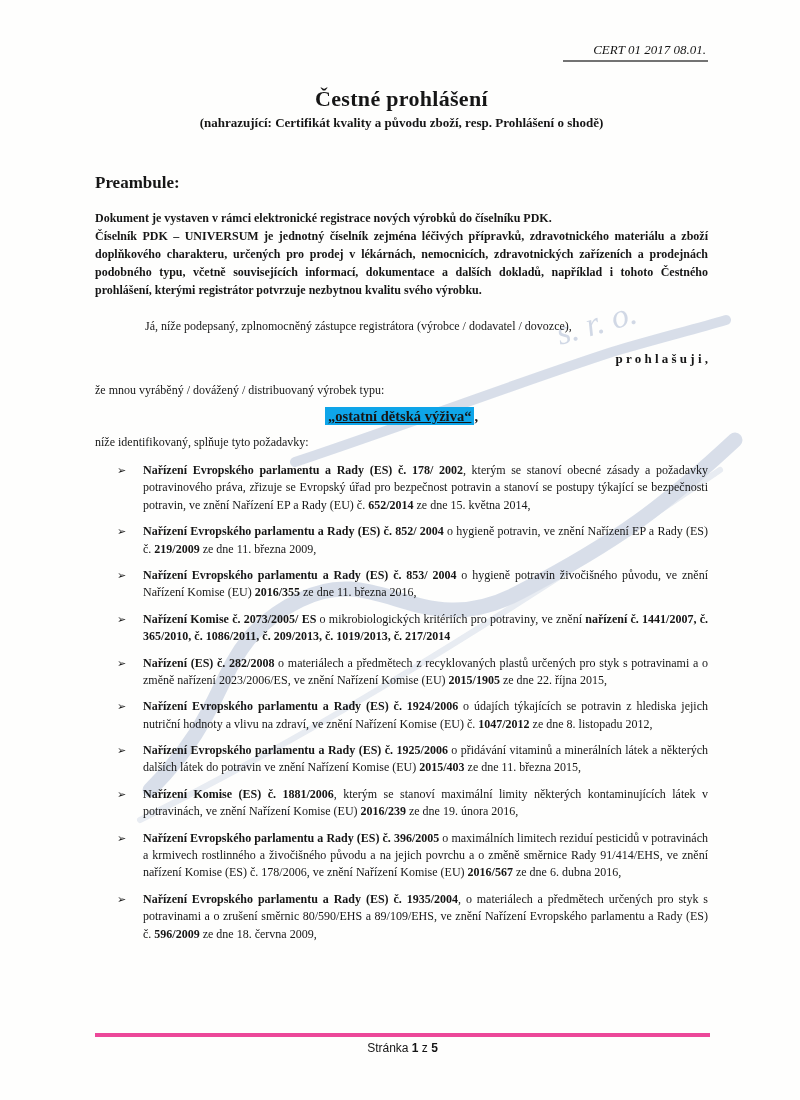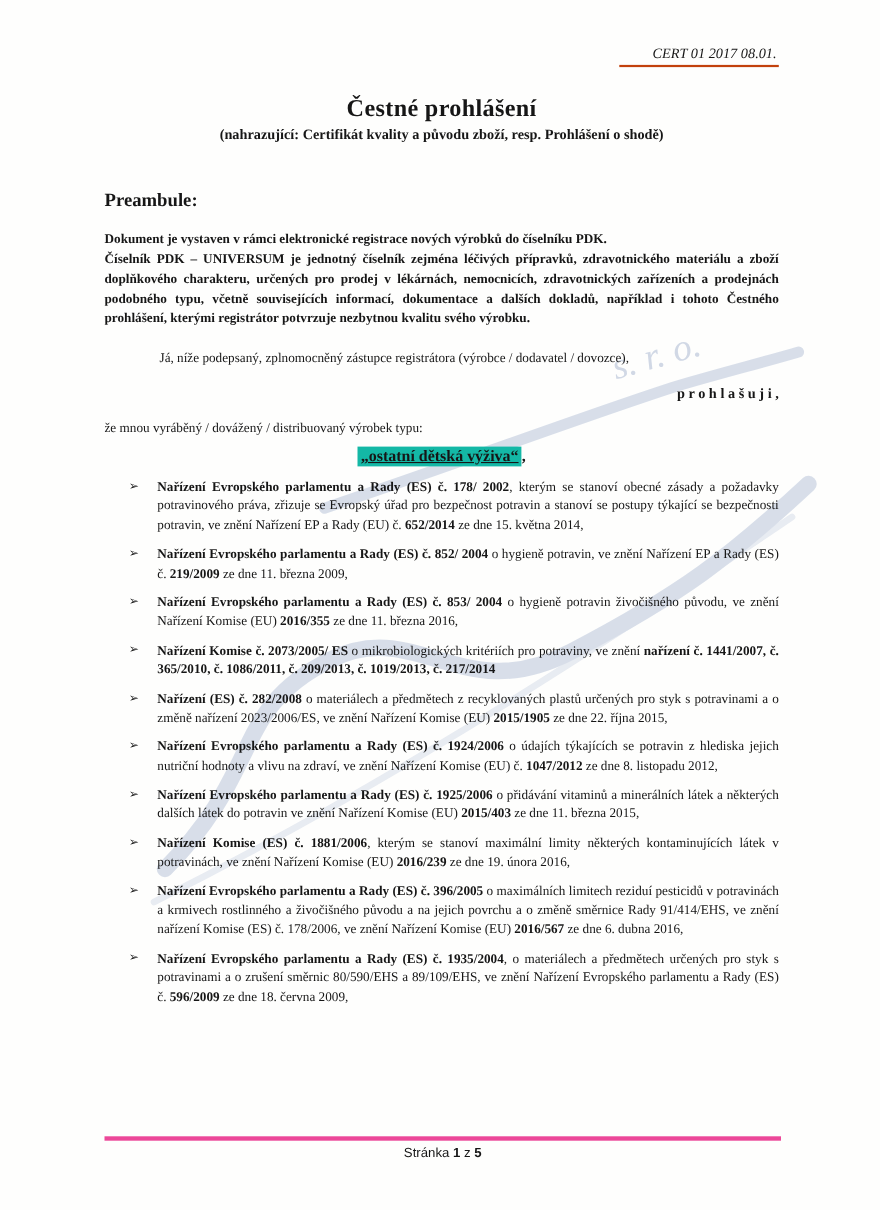--- a/index.html
+++ b/index.html
@@ -9,34 +9,34 @@
     font-family:"Liberation Serif", serif;
   }
   .watermark {
     position:absolute; inset:0; z-index:0; pointer-events:none;
   }
   .content { position:relative; z-index:1; padding:40px 92px 0 95px; }
 
   .hdr-wrap { text-align:right; margin-bottom:8px; }
   .hdr-code {
     display:inline-block; font-style:italic; font-size:13px;
-    border-bottom:2px solid #c2410c; padding:0 2px 2px 30px;
+    border-bottom:2px solid #737373; padding:0 2px 2px 30px;
   }
 
   .title { text-align:center; font-size:22px; font-weight:bold; margin:24px 0 3px; letter-spacing:0.3px; }
   .subtitle { text-align:center; font-size:13px; font-weight:bold; margin:0 0 42px; }
 
   .preamble-h { font-size:17px; font-weight:bold; margin:0 0 16px; }
   .preamble-line { font-size:12px; font-weight:bold; line-height:1.5; text-align:justify; }
 
   .intro1 { font-size:12px; margin:18px 0 0 50px; line-height:1.5; }
   .verb { text-align:right; font-size:13px; font-weight:bold; margin:16px 0; }
   .product-intro { font-size:12px; margin:4px 0 10px; }
   .product-line { text-align:center; font-size:14.5px; margin:2px 0 10px; }
-  .product-highlight { background:#14b8a6; font-weight:bold; text-decoration:underline; padding:1px 3px; }
+  .product-highlight { background:#0ea5e9; font-weight:bold; text-decoration:underline; padding:1px 3px; }
   .product-suffix { font-weight:bold; }
   .req-intro { font-size:12px; margin:2px 0 12px; }
 
   ul.regs { list-style:none; margin:0; padding:0 0 0 48px; }
   ul.regs li { position:relative; font-size:12px; line-height:1.45; text-align:justify; margin-bottom:9px; }
   ul.regs .marker { position:absolute; left:-26px; top:1px; font-size:11px; }
   .b { font-weight:bold; }
 
   .footer {
     position:absolute; left:95px; right:90px; top:1033px; z-index:1;
@@ -80,20 +80,21 @@
     <div class="intro1">Já, níže podepsaný, zplnomocněný zástupce registrátora (výrobce / dodavatel / dovozce),</div>
 
     <div class="verb">p r o h l a š u j i ,</div>
 
     <div class="product-intro">že mnou vyráběný / dovážený / distribuovaný výrobek typu:</div>
 
     <div class="product-line">
       <span class="product-highlight">„ostatní dětská výživa“</span><span class="product-suffix">,</span>
     </div>
 
+    <div class="req-intro">níže identifikovaný, splňuje tyto požadavky:</div>
 
     <ul class="regs">
         <li><span class="marker">➢</span><span class="li-text"><span class="b">Nařízení Evropského parlamentu a Rady (ES) č. 178/ 2002</span><span>, kterým se stanoví obecné zásady a požadavky potravinového práva, zřizuje se Evropský úřad pro bezpečnost potravin a stanoví se postupy týkající se bezpečnosti potravin, ve znění Nařízení EP a Rady (EU) č. </span><span class="b">652/2014</span><span> ze dne 15. května 2014,</span></span></li>
         <li><span class="marker">➢</span><span class="li-text"><span class="b">Nařízení Evropského parlamentu a Rady (ES) č. 852/ 2004</span><span> o hygieně potravin, ve znění Nařízení EP a Rady (ES) č. </span><span class="b">219/2009</span><span> ze dne 11. března 2009,</span></span></li>
         <li><span class="marker">➢</span><span class="li-text"><span class="b">Nařízení Evropského parlamentu a Rady (ES) č. 853/ 2004</span><span> o hygieně potravin živočišného původu, ve znění Nařízení Komise (EU) </span><span class="b">2016/355</span><span> ze dne 11. března 2016,</span></span></li>
         <li><span class="marker">➢</span><span class="li-text"><span class="b">Nařízení Komise č. 2073/2005/ ES</span><span> o mikrobiologických kritériích pro potraviny, ve znění </span><span class="b">nařízení č. 1441/2007, č. 365/2010, č. 1086/2011, č. 209/2013, č. 1019/2013, č. 217/2014</span></span></li>
         <li><span class="marker">➢</span><span class="li-text"><span class="b">Nařízení (ES) č. 282/2008</span><span> o materiálech a předmětech z recyklovaných plastů určených pro styk s potravinami a o změně nařízení 2023/2006/ES, ve znění Nařízení Komise (EU) </span><span class="b">2015/1905</span><span> ze dne 22. října 2015,</span></span></li>
         <li><span class="marker">➢</span><span class="li-text"><span class="b">Nařízení Evropského parlamentu a Rady (ES) č. 1924/2006</span><span> o údajích týkajících se potravin z hlediska jejich nutriční hodnoty a vlivu na zdraví, ve znění Nařízení Komise (EU) č. </span><span class="b">1047/2012</span><span> ze dne 8. listopadu 2012,</span></span></li>
         <li><span class="marker">➢</span><span class="li-text"><span class="b">Nařízení Evropského parlamentu a Rady (ES) č. 1925/2006</span><span> o přidávání vitaminů a minerálních látek a některých dalších látek do potravin ve znění Nařízení Komise (EU) </span><span class="b">2015/403</span><span> ze dne 11. března 2015,</span></span></li>
         <li><span class="marker">➢</span><span class="li-text"><span class="b">Nařízení Komise (ES) č. 1881/2006</span><span>, kterým se stanoví maximální limity některých kontaminujících látek v potravinách, ve znění Nařízení Komise (EU) </span><span class="b">2016/239</span><span> ze dne 19. února 2016,</span></span></li>

